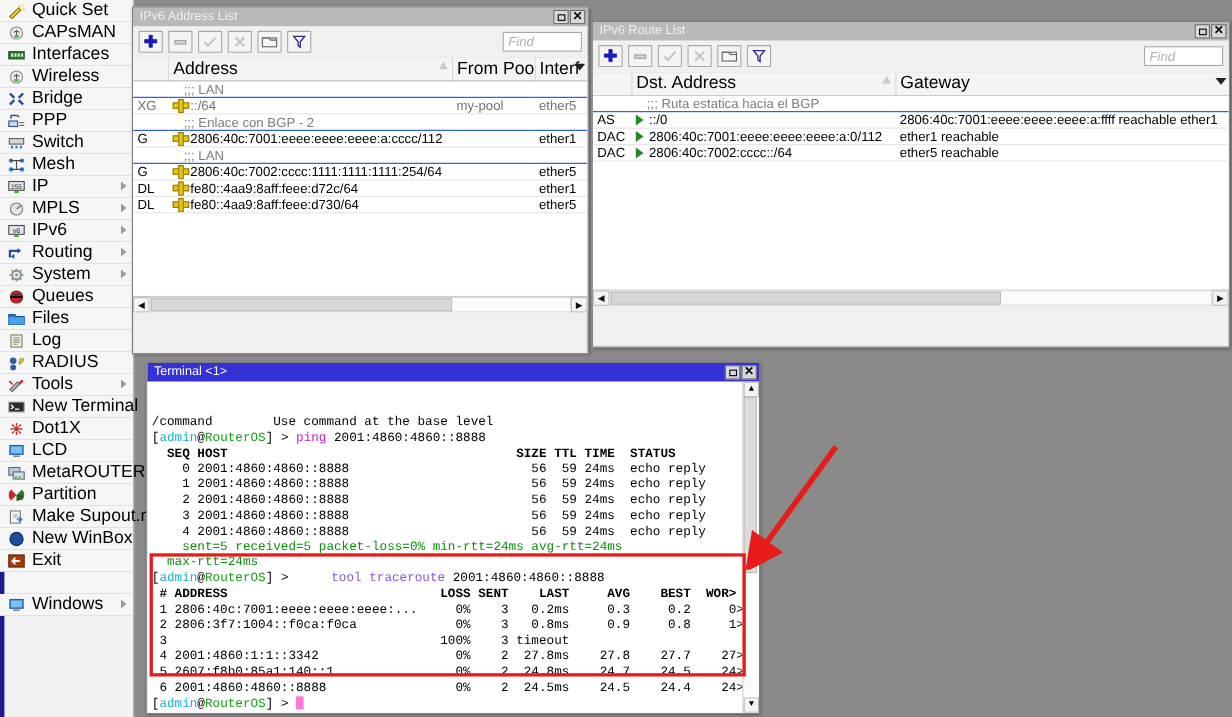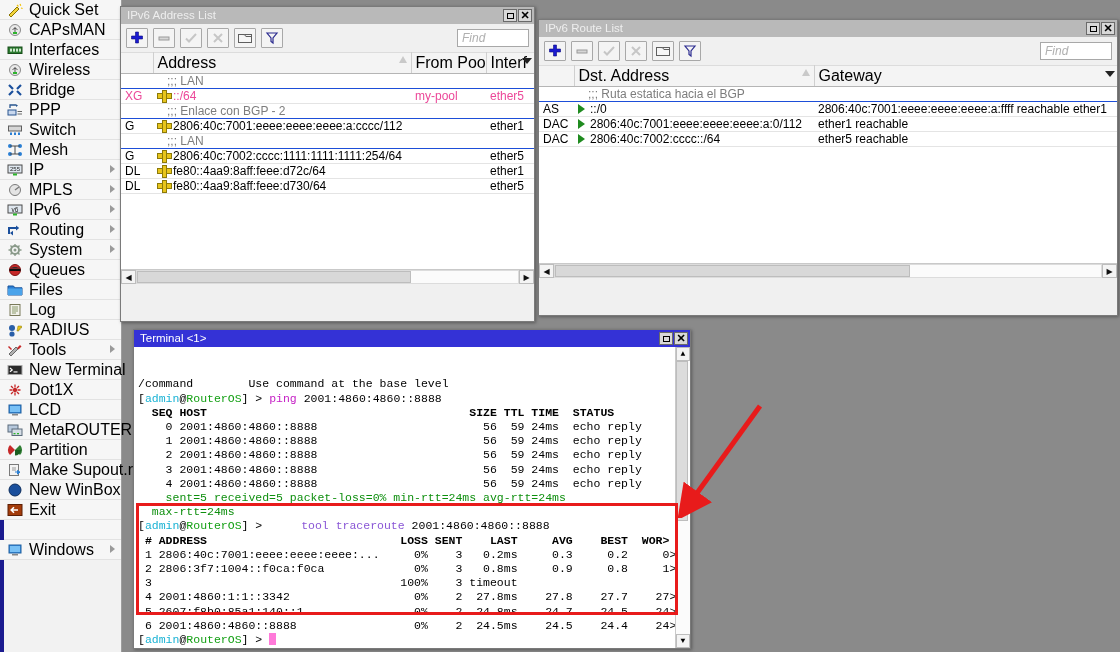--- a/index.html
+++ b/index.html
@@ -114,21 +114,21 @@
     padding: 1px 4px; height: 17px; color: #000;
     position: relative; overflow: hidden; white-space: nowrap;
   }
   table.grid td {
     border-bottom: 1px solid #e4e4e4;
     font-size: 12px; padding: 0 4px; height: 15px;
     white-space: nowrap; overflow: hidden; color: #000;
     vertical-align: middle;
   }
   tr.comment td { color: #7d7d7d; border-bottom: 1px solid #1d4ed8; }
-  tr.dim td { color: #ec4899; }
+  tr.dim td { color: #737373; }
   .sortmark {
     position: absolute; right: 4px; top: 3px;
     width: 0; height: 0;
     border-left: 4px solid transparent;
     border-right: 4px solid transparent;
     border-bottom: 7px solid #c9c9c9;
   }
   .colmenu {
     position: absolute; right: 2px; top: 5px;
     width: 0; height: 0;

